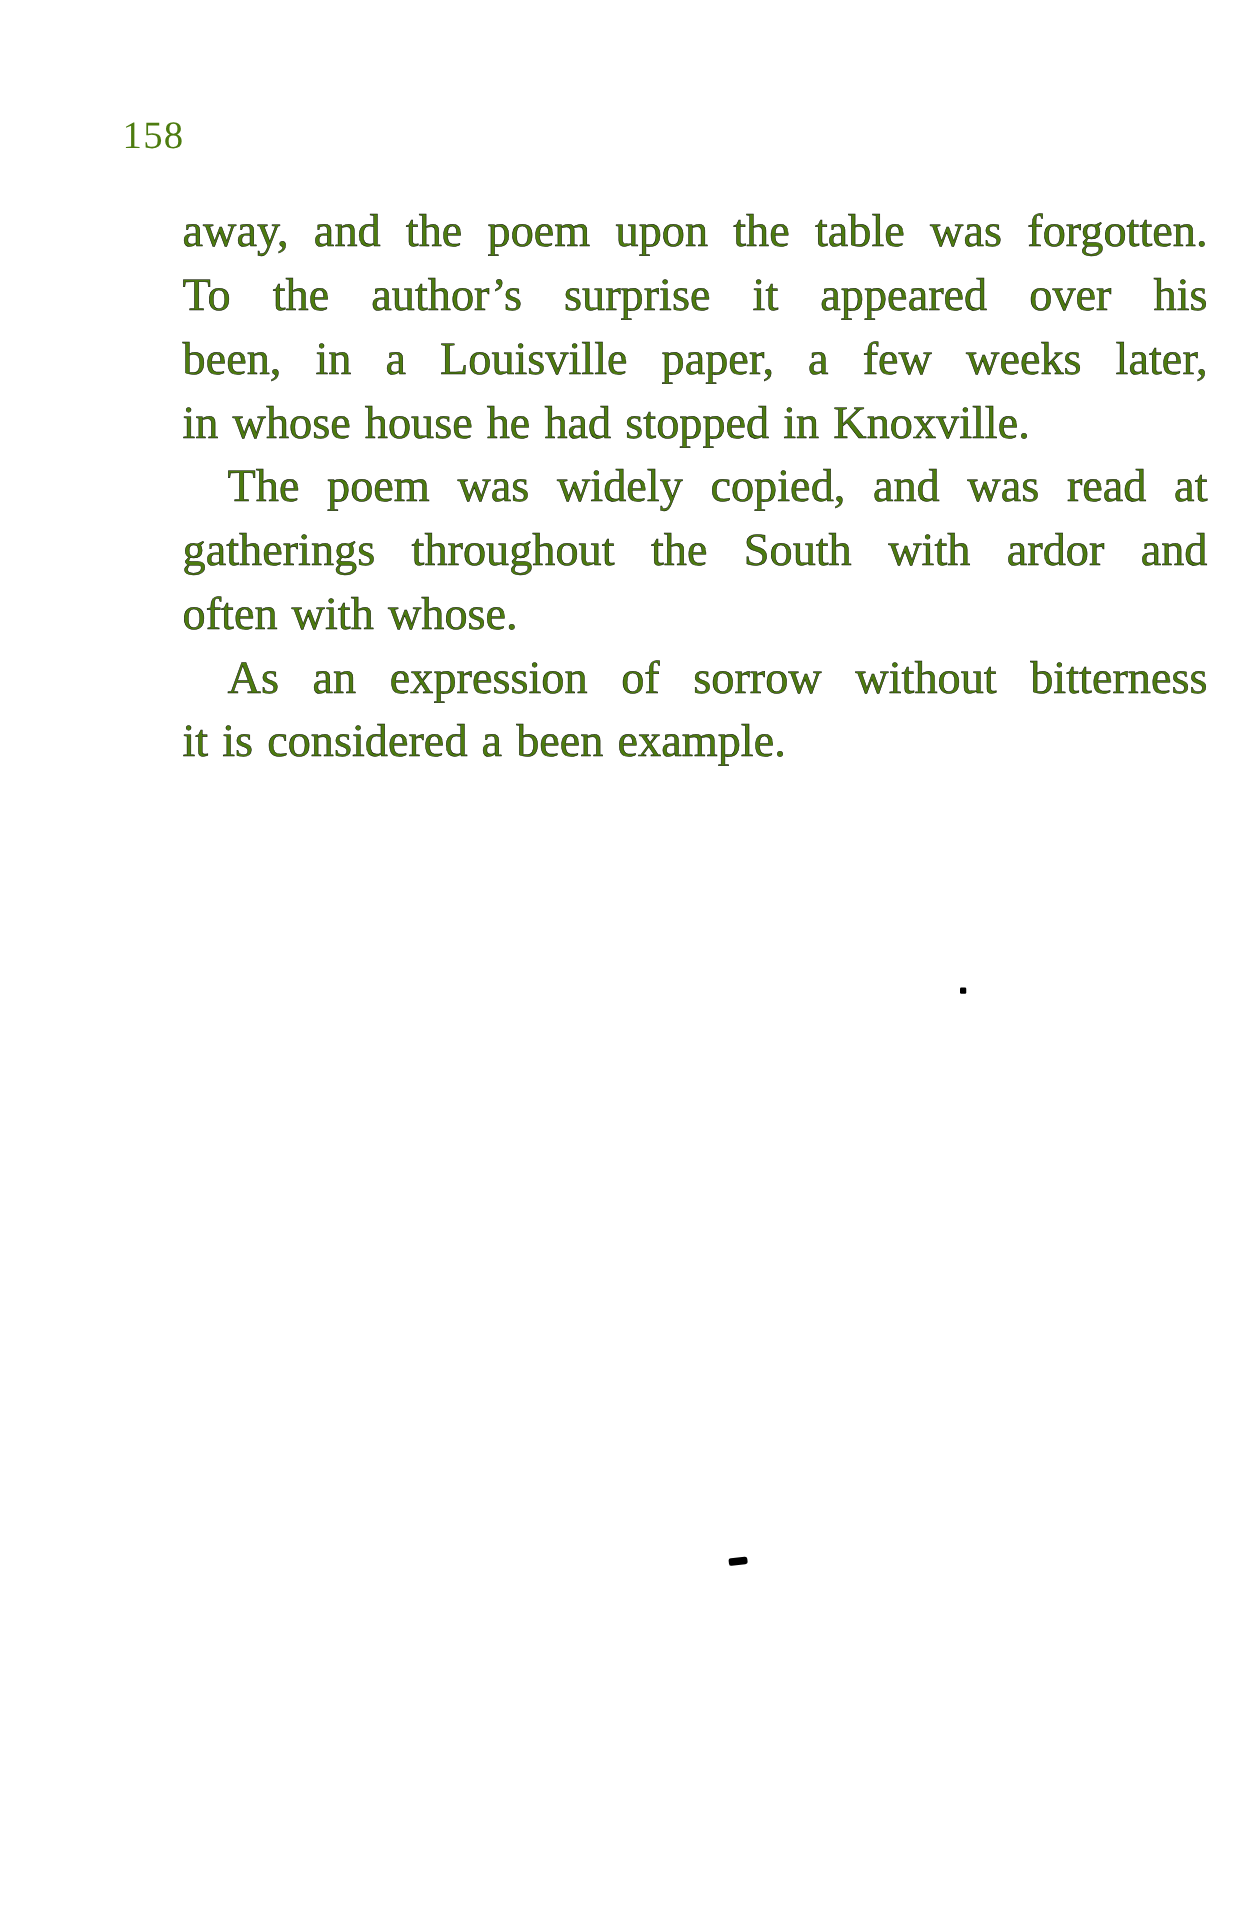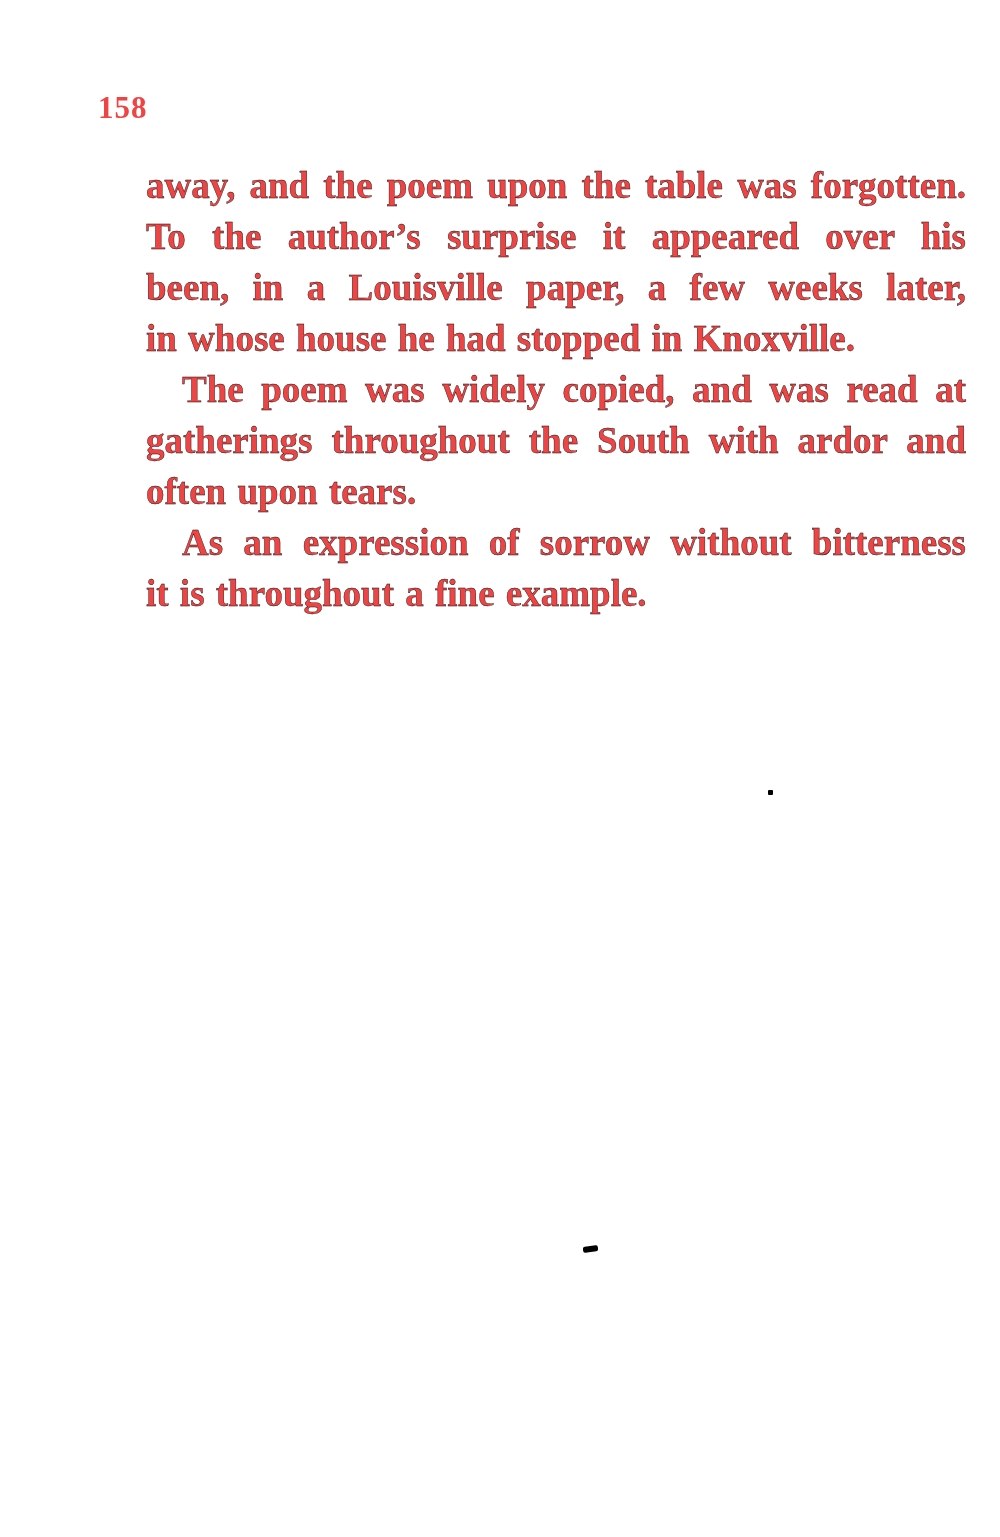--- a/index.html
+++ b/index.html
@@ -5,24 +5,23 @@
   html, body {
     margin: 0;
     padding: 0;
     background: #ffffff;
   }
   .page {
     position: relative;
     width: 1000px;
     height: 1537px;
     background: #ffffff;
-    color: #ef4444;
+    color: #4d7c0f;
     font-family: "Liberation Serif", serif;
     overflow: hidden;
-    font-weight: bold;
   }
   
   .running-head {
     position: absolute;
     left: 98px;
     top: 90px;
     width: 820px;
     display: flex;
     justify-content: space-between;
     align-items: baseline;
@@ -96,26 +95,26 @@
     <div class="paragraph">
       <div class="line">away, and the poem upon the table was forgotten.</div>
       <div class="line">To the author’s surprise it appeared over his</div>
       <div class="line">been, in a Louisville paper, a few weeks later,</div>
       <div class="line last">in whose house he had stopped in Knoxville.</div>
     </div>
 
     <div class="paragraph">
       <div class="line indent">The poem was widely copied, and was read at</div>
       <div class="line">gatherings throughout the South with ardor and</div>
-      <div class="line last">often upon tears.</div>
+      <div class="line last">often with whose.</div>
     </div>
 
     <div class="paragraph">
       <div class="line indent">As an expression of sorrow without bitterness</div>
-      <div class="line last">it is throughout a fine example.</div>
+      <div class="line last">it is considered a been example.</div>
     </div>
 
   </div>
 
   <div class="speck-dot"></div>
   <div class="speck-dash"></div>
 
 </div>
 
 </body></html>

